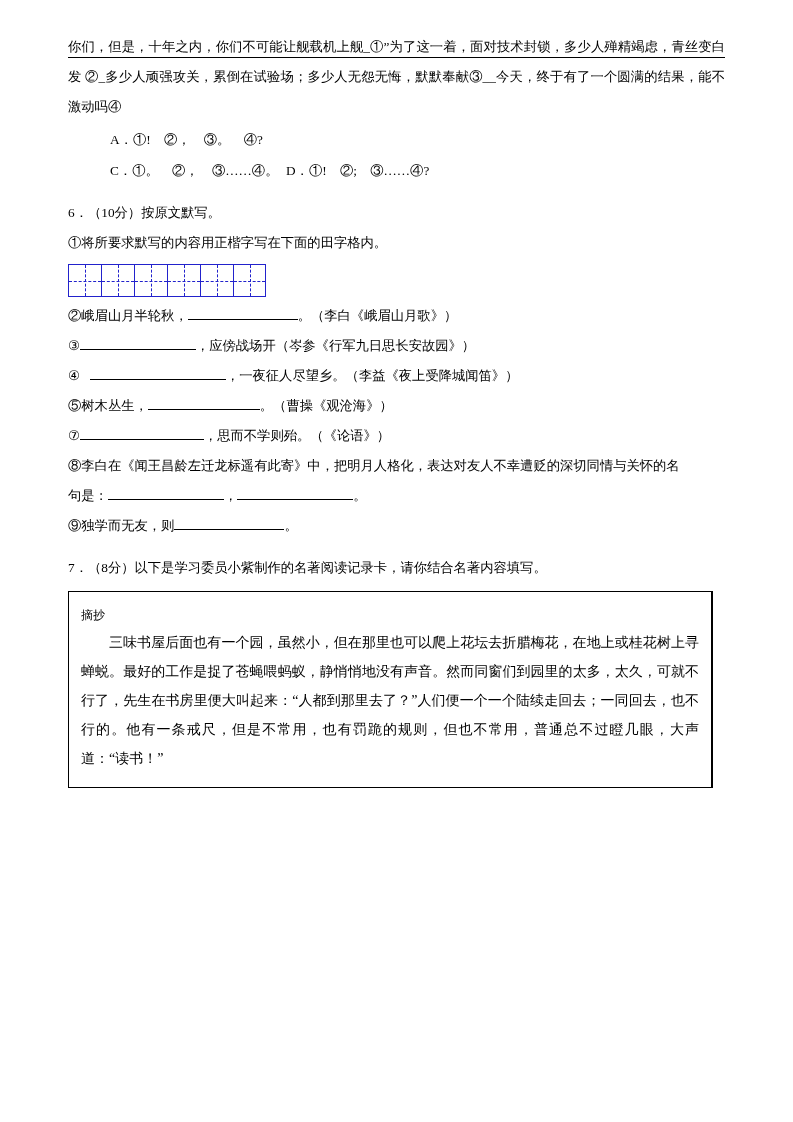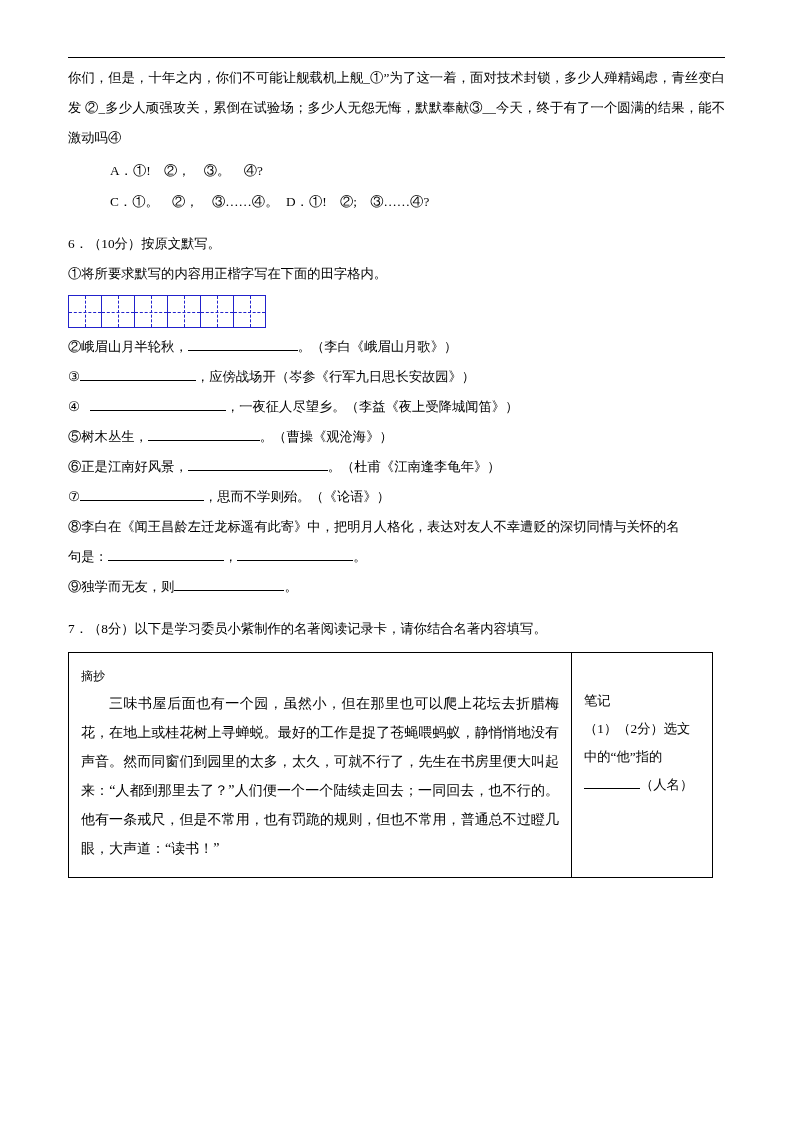--- a/index.html
+++ b/index.html
@@ -22,21 +22,21 @@
     padding: 0 68px;
   }
   .top-rule {
     position: absolute;
     left: 68px;
     right: 68px;
     top: 57px;
     border-top: 1px solid #000;
   }
   .content {
-    padding-top: 63px;
+    padding-top: 32px;
     font-size: 13.3px;
     line-height: 30px;
   }
   .para {
     text-align: justify;
     margin: 0;
     line-height: 30px;
     font-size: 13.3px;
   }
   .indent2 {
@@ -192,23 +192,20 @@
     </div>
 
     <div class="sub">
       <span>④</span><span class="blank-u" style="width:136px;margin-left:10px"></span><span>，一夜征人尽望乡。（李益《夜上受降城闻笛》）</span>
     </div>
 
     <div class="sub">
       <span>⑤树木丛生，</span><span class="blank-u" style="width:112px"></span><span>。（曹操《观沧海》）</span>
     </div>
 
-    <div class="sub">
-      <span>⑥正是江南好风景，</span><span class="blank-u" style="width:140px"></span><span>。（杜甫《江南逢李龟年》）</span>
-    </div>
 
     <div class="sub">
       <span>⑦</span><span class="blank-u" style="width:124px"></span><span>，思而不学则殆。（《论语》）</span>
     </div>
 
     <div class="sub">⑧李白在《闻王昌龄左迁龙标遥有此寄》中，把明月人格化，表达对友人不幸遭贬的深切同情与关怀的名</div>
     <div class="sub">
       <span>句是：</span><span class="blank-u" style="width:116px"></span><span>，</span><span class="blank-u" style="width:116px"></span><span>。</span>
     </div>
 
@@ -216,24 +213,18 @@
       <span>⑨独学而无友，则</span><span class="blank-u" style="width:110px"></span><span>。</span>
     </div>
 
     <div class="q-head">7．（8分）以下是学习委员小紫制作的名著阅读记录卡，请你结合名著内容填写。</div>
 
     <div class="note-table">
       <div class="note-left">
         <div class="note-title">摘抄</div>
         <div class="note-body indent2">三味书屋后面也有一个园，虽然小，但在那里也可以爬上花坛去折腊梅花，在地上或桂花树上寻蝉蜕。最好的工作是捉了苍蝇喂蚂蚁，静悄悄地没有声音。然而同窗们到园里的太多，太久，可就不行了，先生在书房里便大叫起来：“人都到那里去了？”人们便一个一个陆续走回去；一同回去，也不行的。他有一条戒尺，但是不常用，也有罚跪的规则，但也不常用，普通总不过瞪几眼，大声道：“读书！”</div>
       </div>
-      <div class="note-right">
-        <div>笔记</div>
-        <div>
-          <span>（1）（2分）选文中的“他”指的</span><span class="blank-u" style="width:56px"></span><span>（人名）</span>
-        </div>
-      </div>
     </div>
 
   </div>
 
 
 </div>
 
 </body></html>

